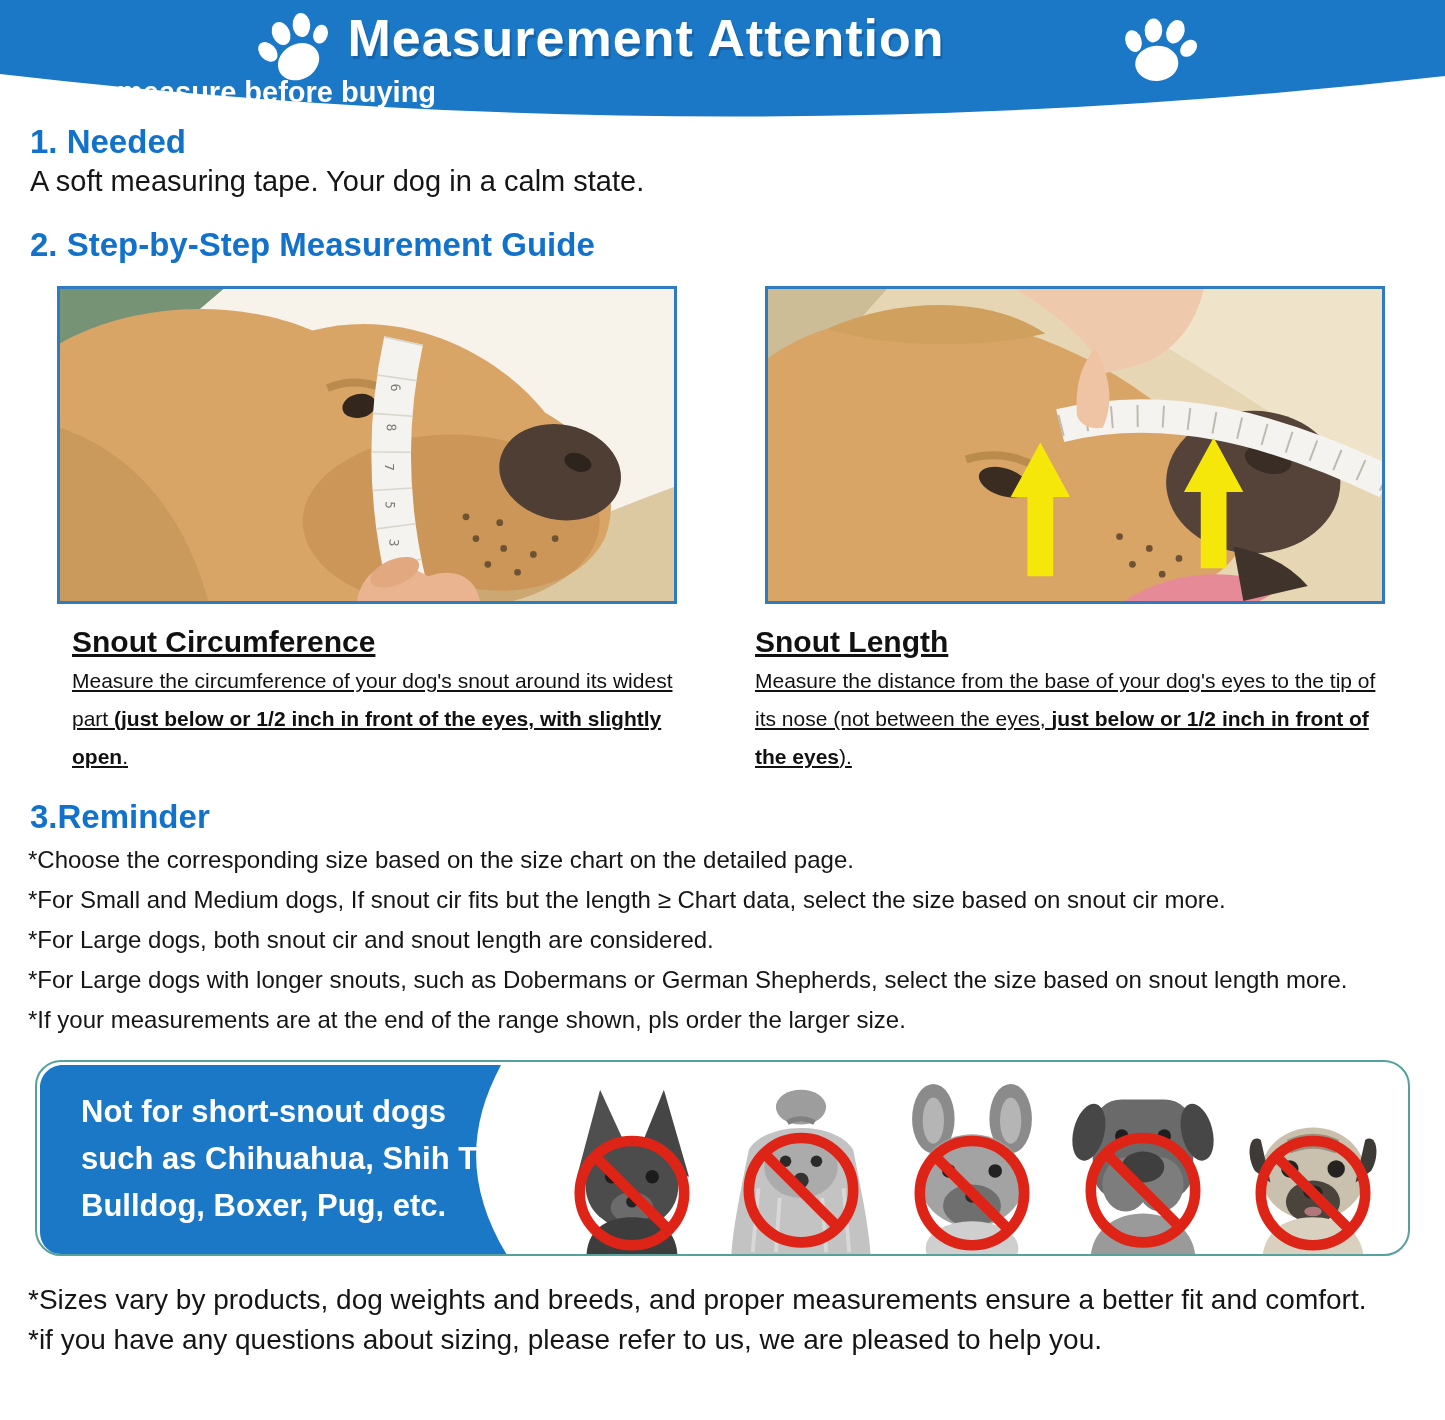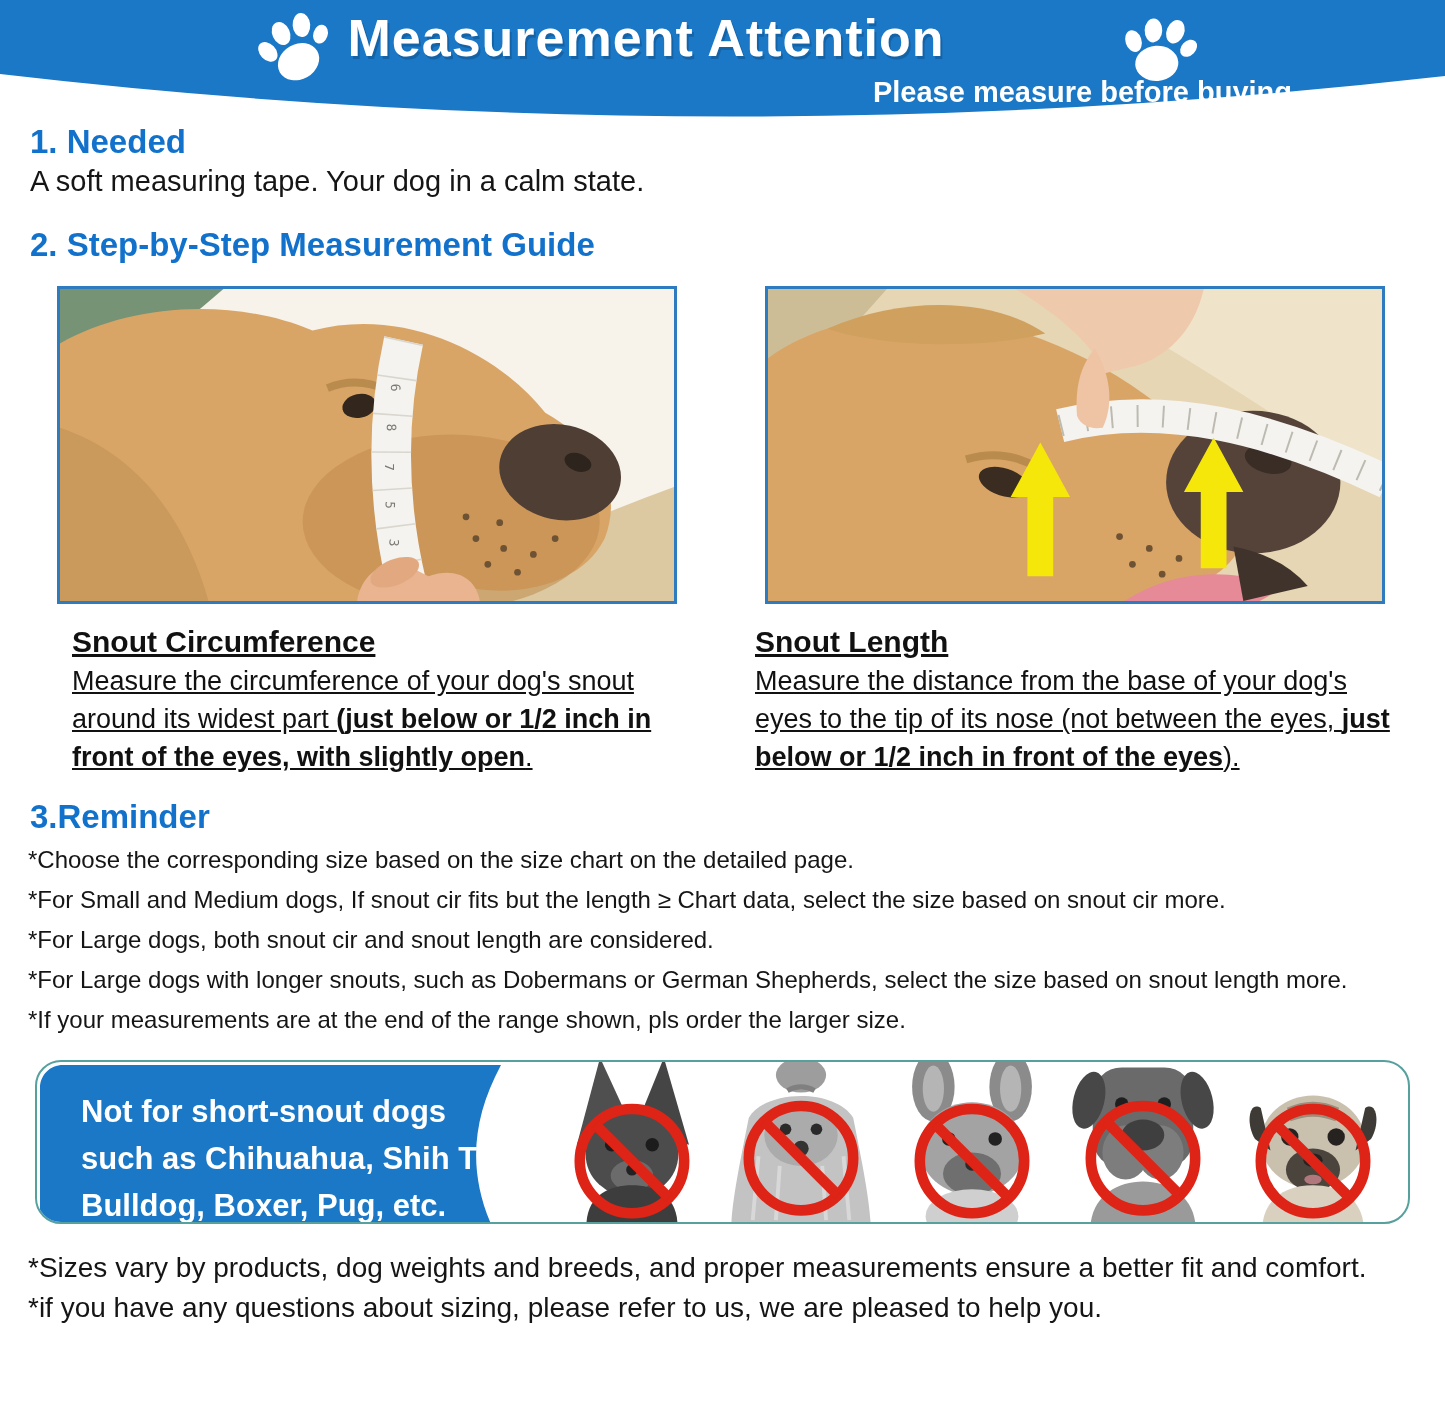--- a/index.html
+++ b/index.html
@@ -5,21 +5,21 @@
   * { margin:0; padding:0; box-sizing:border-box; }
   html,body { width:1445px; height:1420px; background:#ffffff; overflow:hidden;
               font-family:"Liberation Sans", sans-serif; color:#111; }
 
   
   .header { position:relative; width:1292px; height:122px; }
   .header svg.curve { position:absolute; left:0; top:0; width:1445px; height:122px; }
   .header .title { position:absolute; left:0; right:0; top:8px; text-align:center;
                    font-size:52px; font-weight:bold; color:#fff; letter-spacing:1px;
                    text-shadow:2px 3px 0 rgba(10,60,110,.35); }
-  .header .subtitle { position:absolute; left:17px; right:0; top:76px; text-align:right;
+  .header .subtitle { position:absolute; left:17px; right:0; top:76px; text-align:left;
                       font-size:29px; font-weight:bold; color:#fff; }
   .paw { position:absolute; top:8px; width:80px; height:84px; }
   .paw.left  { left:252px; transform:rotate(-12deg); }
   .paw.right { left:1116px; transform:rotate(14deg); }
 
   
   .h-blue { color:#1272cb; font-weight:bold; font-size:33px; line-height:40px; margin-left:30px; }
   .body-text { font-size:29px; line-height:38px; margin-left:30px; color:#151515; }
   .h2 { margin-top:20px; line-height:50px; }
   .h3 { margin-top:18px; line-height:46px; }
@@ -28,27 +28,27 @@
   .photos { display:flex; justify-content:space-between; padding:0 60px 0 57px; margin-top:16px; }
   .photo-frame { width:620px; height:318px; border:3px solid #2e7bbf; background:#f7f3ec; overflow:hidden; }
   .photo-frame svg { display:block; width:100%; height:100%; }
 
   
   .captions { display:flex; margin-top:18px; }
   .caption { width:640px;text-decoration:underline; }
   .caption.c0 { margin-left:72px; }
   .caption.c1 { margin-left:43px; }
   .cap-title { font-size:30px; font-weight:bold; line-height:40px; }
-  .cap-text  { font-size:27px; line-height:38px; }
+  .cap-text  { font-size:21px; line-height:38px; }
 
   
   .reminder p { font-size:24px; line-height:40px; margin-left:28px; margin-right:30px; color:#151515; }
 
   
-  .warn { position:relative; margin:20px 0 0 35px; width:1375px; height:164px;
+  .warn { position:relative; margin:20px 0 0 35px; width:1375px; height:196px;
           border:2px solid #56a09e; border-radius:26px; background:#fff; overflow:hidden; }
   .warn .blue-shape { position:absolute; left:0; top:0; width:505px; height:196px; }
   .warn .warn-text { position:absolute; left:44px; top:26px; color:#fff; font-weight:bold;
                      font-size:31px; line-height:47px; }
   .warn .dogs { position:absolute; left:505px; right:6px; top:0; bottom:0;
                 display:flex; align-items:flex-end; justify-content:space-evenly; }
   .warn .dogs svg { width:164px; height:172px; }
 
   
   .footer { margin-top:24px; margin-left:28px; }

